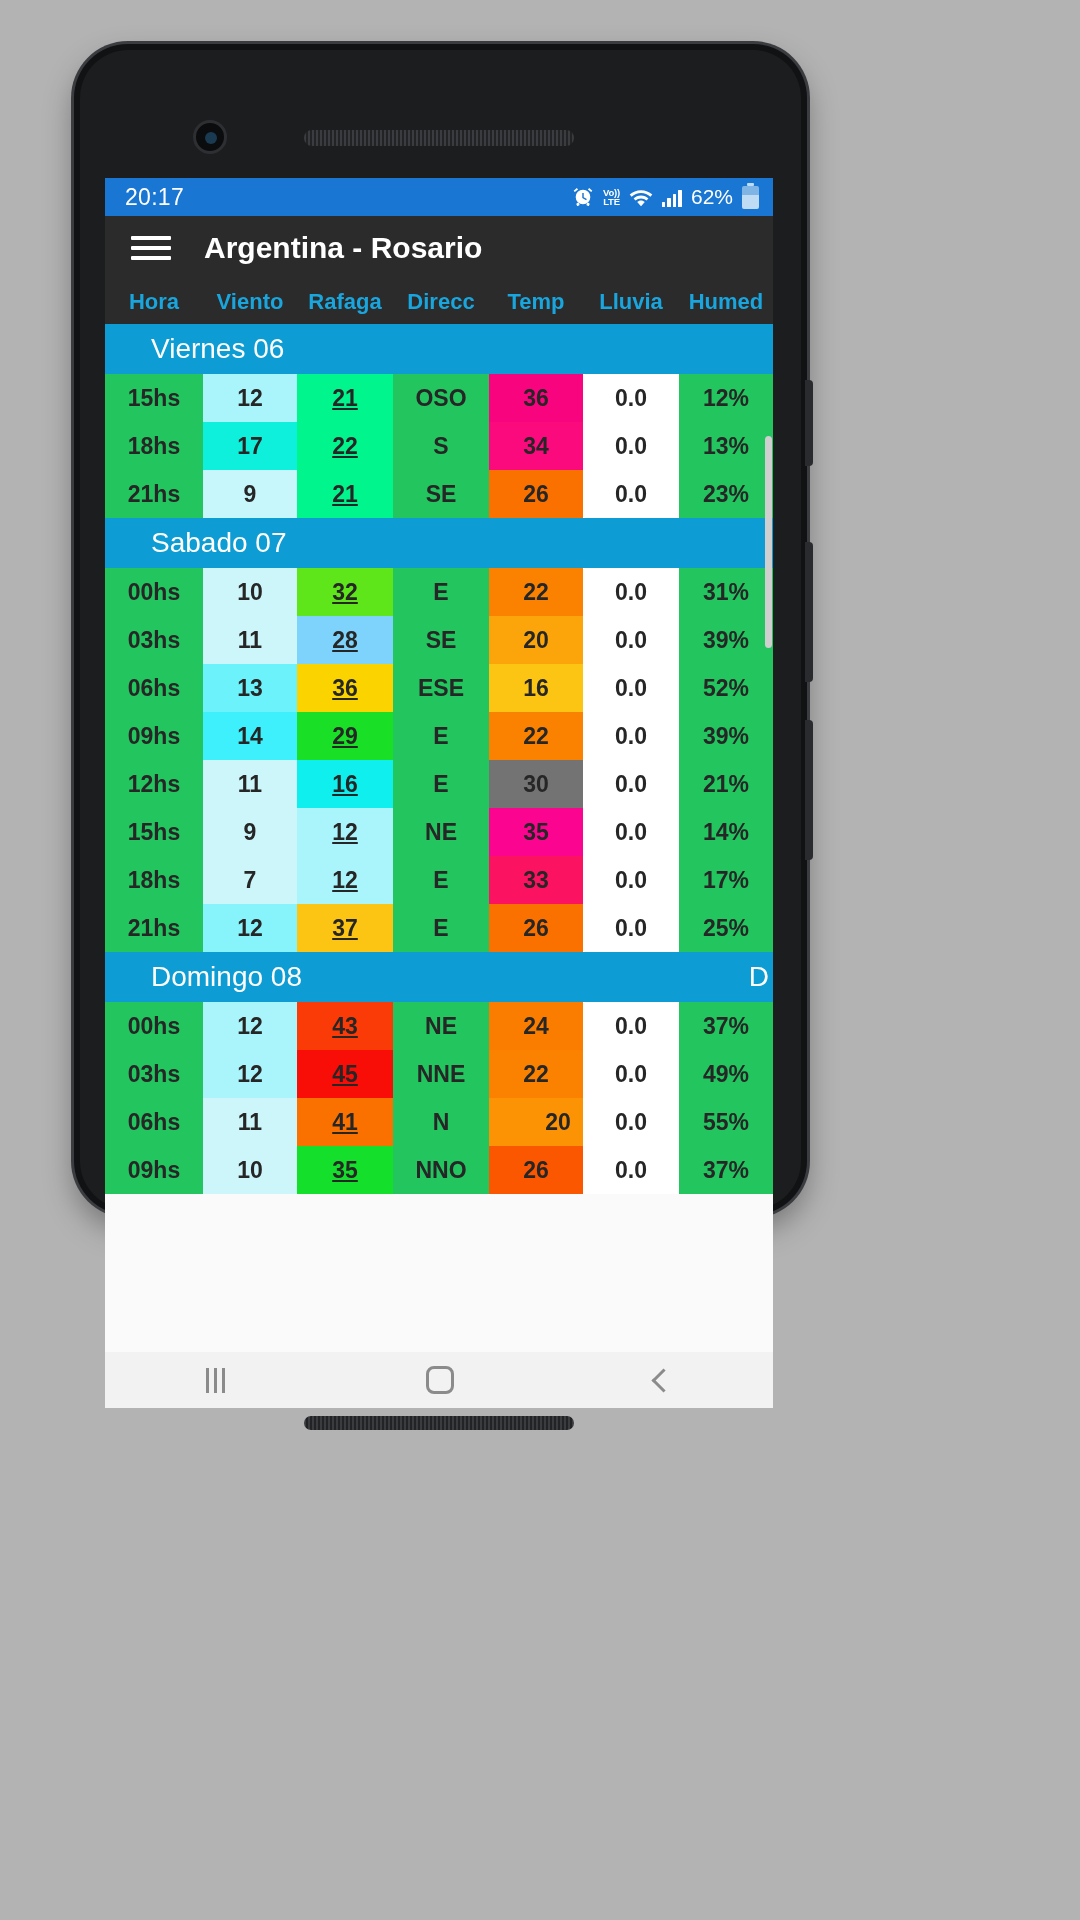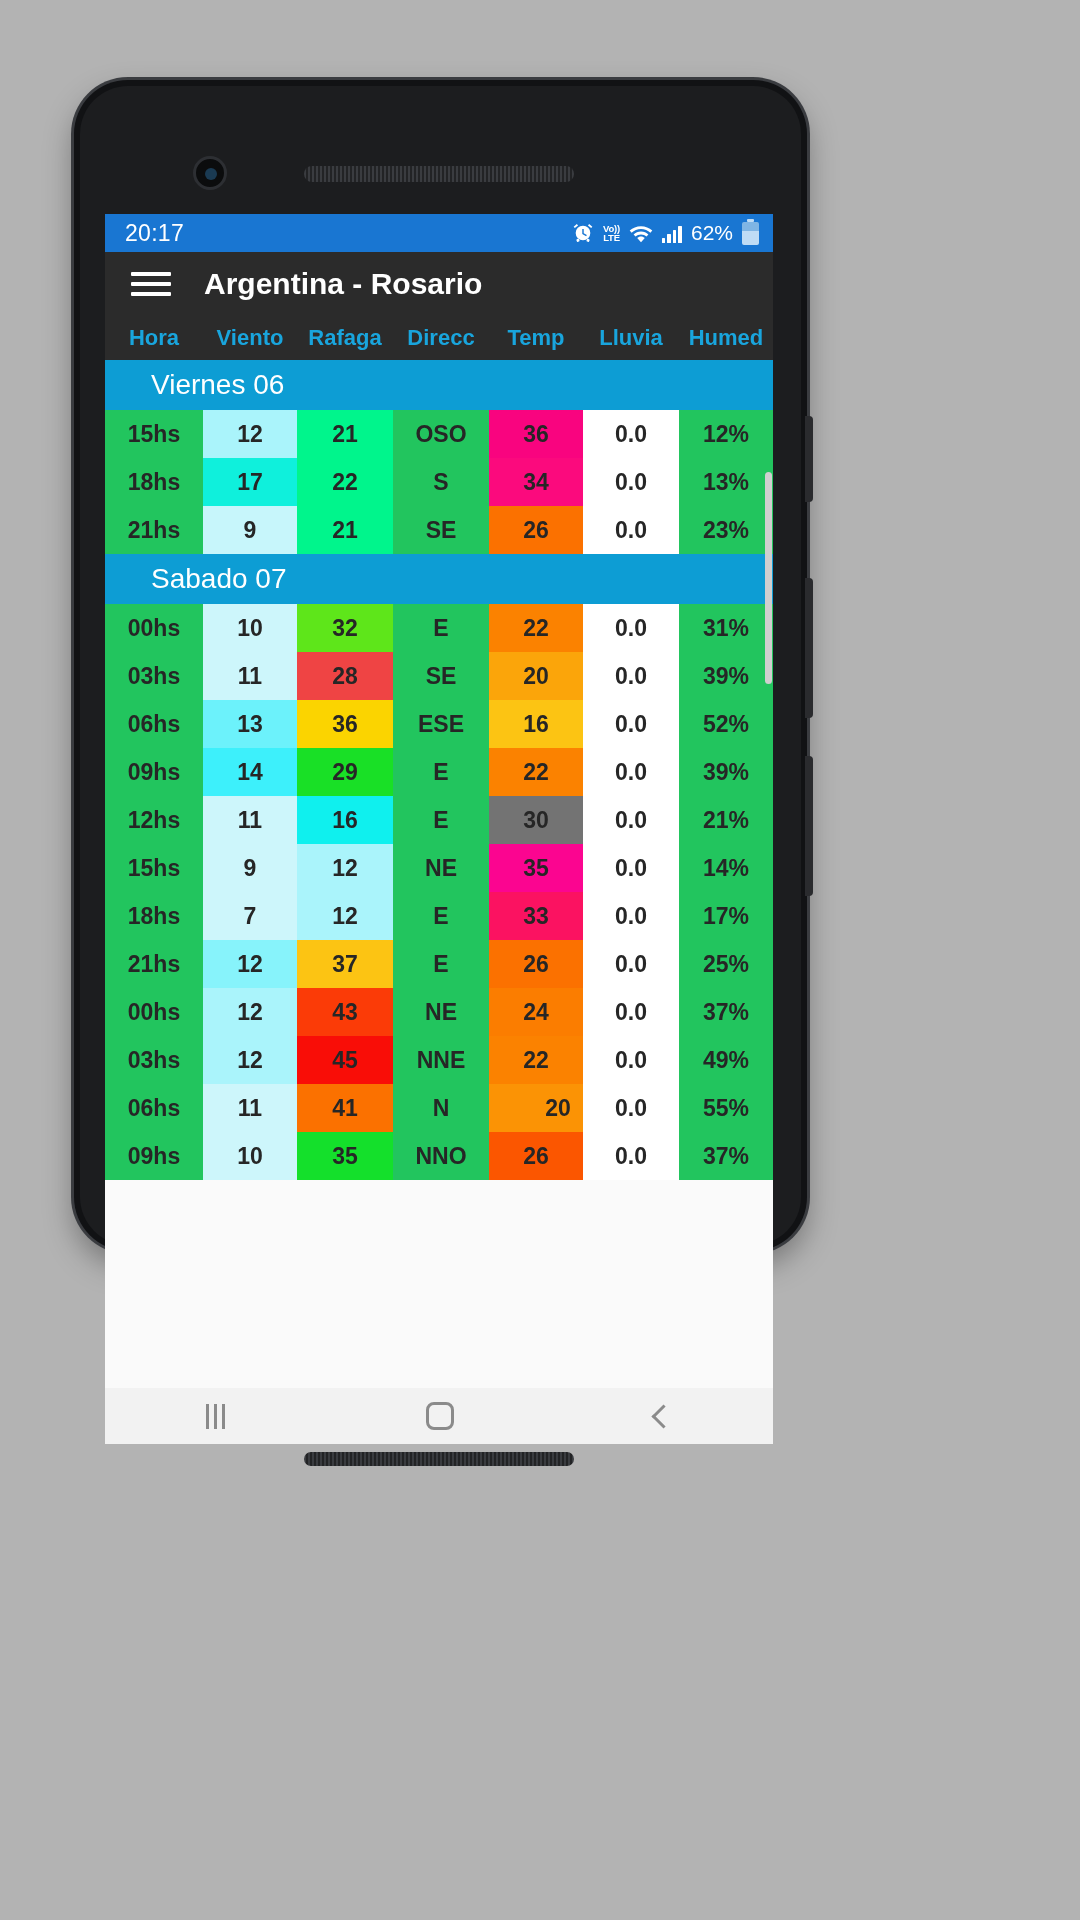--- a/index.html
+++ b/index.html
@@ -11,21 +11,20 @@
   }
 
   
   #phone-frame{
     position:absolute;
     left:74px; top:44px;
     width:733px; height:1171px;
     background:#111214;
     border-radius:54px;
     box-shadow:0 0 0 3px #3a3c40, 0 14px 30px rgba(0,0,0,.35);
-    margin-top:36px;
   }
   #phone-bezel-inner{
     position:absolute; inset:6px;
     background:#1c1d1f;
     border-radius:48px;
   }
   
   .side-btn{
     position:absolute; right:-6px;
     width:8px; background:#2a2b2e; border-radius:0 4px 4px 0;
@@ -137,21 +136,21 @@
     display:flex; align-items:center; justify-content:center;
     font-size:23px; font-weight:bold; color:#262626;
     flex:0 0 auto;
   }
   .cell.plain{ background:#22c55e; }
   .cell.white{ background:#ffffff; }
 
   
   .c-hora   { width:98px; }
   .c-viento { width:94px; }
-  .c-rafaga { width:96px; }
+  .c-rafaga { width:96px;text-decoration:underline; }
   .c-direcc { width:96px; }
   .c-temp   { width:94px; }
   .c-lluvia { width:96px; }
   .c-humedad{ width:94px; }
 
   
   #ch-hora   { width:98px; }
   #ch-viento { width:94px; }
   #ch-rafaga { width:96px; }
   #ch-direcc { width:96px; }
@@ -290,21 +289,21 @@
             <div class="cell c-viento" style="background: rgb(205, 246, 251);">10</div>
             <div class="cell c-rafaga" style="background: rgb(94, 230, 26);">32</div>
             <div class="cell c-direcc plain">E</div>
             <div class="cell c-temp" style="background: rgb(251, 130, 0);">22</div>
             <div class="cell c-lluvia white">0.0</div>
             <div class="cell c-humedad plain">31%</div>
           </div>
           <div class="row">
             <div class="cell c-hora plain">03hs</div>
             <div class="cell c-viento" style="background: rgb(205, 246, 251);">11</div>
-            <div class="cell c-rafaga" style="background: #ef4444;">28</div>
+            <div class="cell c-rafaga" style="background: #7dd3fc;">28</div>
             <div class="cell c-direcc plain">SE</div>
             <div class="cell c-temp" style="background: rgb(251, 165, 10);">20</div>
             <div class="cell c-lluvia white">0.0</div>
             <div class="cell c-humedad plain">39%</div>
           </div>
           <div class="row">
             <div class="cell c-hora plain">06hs</div>
             <div class="cell c-viento" style="background: rgb(108, 242, 251);">13</div>
             <div class="cell c-rafaga" style="background: rgb(251, 212, 0);">36</div>
             <div class="cell c-direcc plain">ESE</div>
@@ -349,20 +348,24 @@
             <div class="cell c-humedad plain">17%</div>
           </div>
           <div class="row">
             <div class="cell c-hora plain">21hs</div>
             <div class="cell c-viento" style="background: rgb(135, 243, 251);">12</div>
             <div class="cell c-rafaga" style="background: rgb(252, 196, 19);">37</div>
             <div class="cell c-direcc plain">E</div>
             <div class="cell c-temp" style="background: rgb(251, 113, 0);">26</div>
             <div class="cell c-lluvia white">0.0</div>
             <div class="cell c-humedad plain">25%</div>
+          </div>
+          <div class="day-header" style="background: rgb(13, 157, 212);">
+            <span>Domingo 08</span>
+            <span class="dh-right">D</span>
           </div>
           <div class="row">
             <div class="cell c-hora plain">00hs</div>
             <div class="cell c-viento" style="background: rgb(170, 244, 251);">12</div>
             <div class="cell c-rafaga" style="background: rgb(251, 59, 7);">43</div>
             <div class="cell c-direcc plain">NE</div>
             <div class="cell c-temp" style="background: rgb(251, 125, 0);">24</div>
             <div class="cell c-lluvia white">0.0</div>
             <div class="cell c-humedad plain">37%</div>
           </div>

